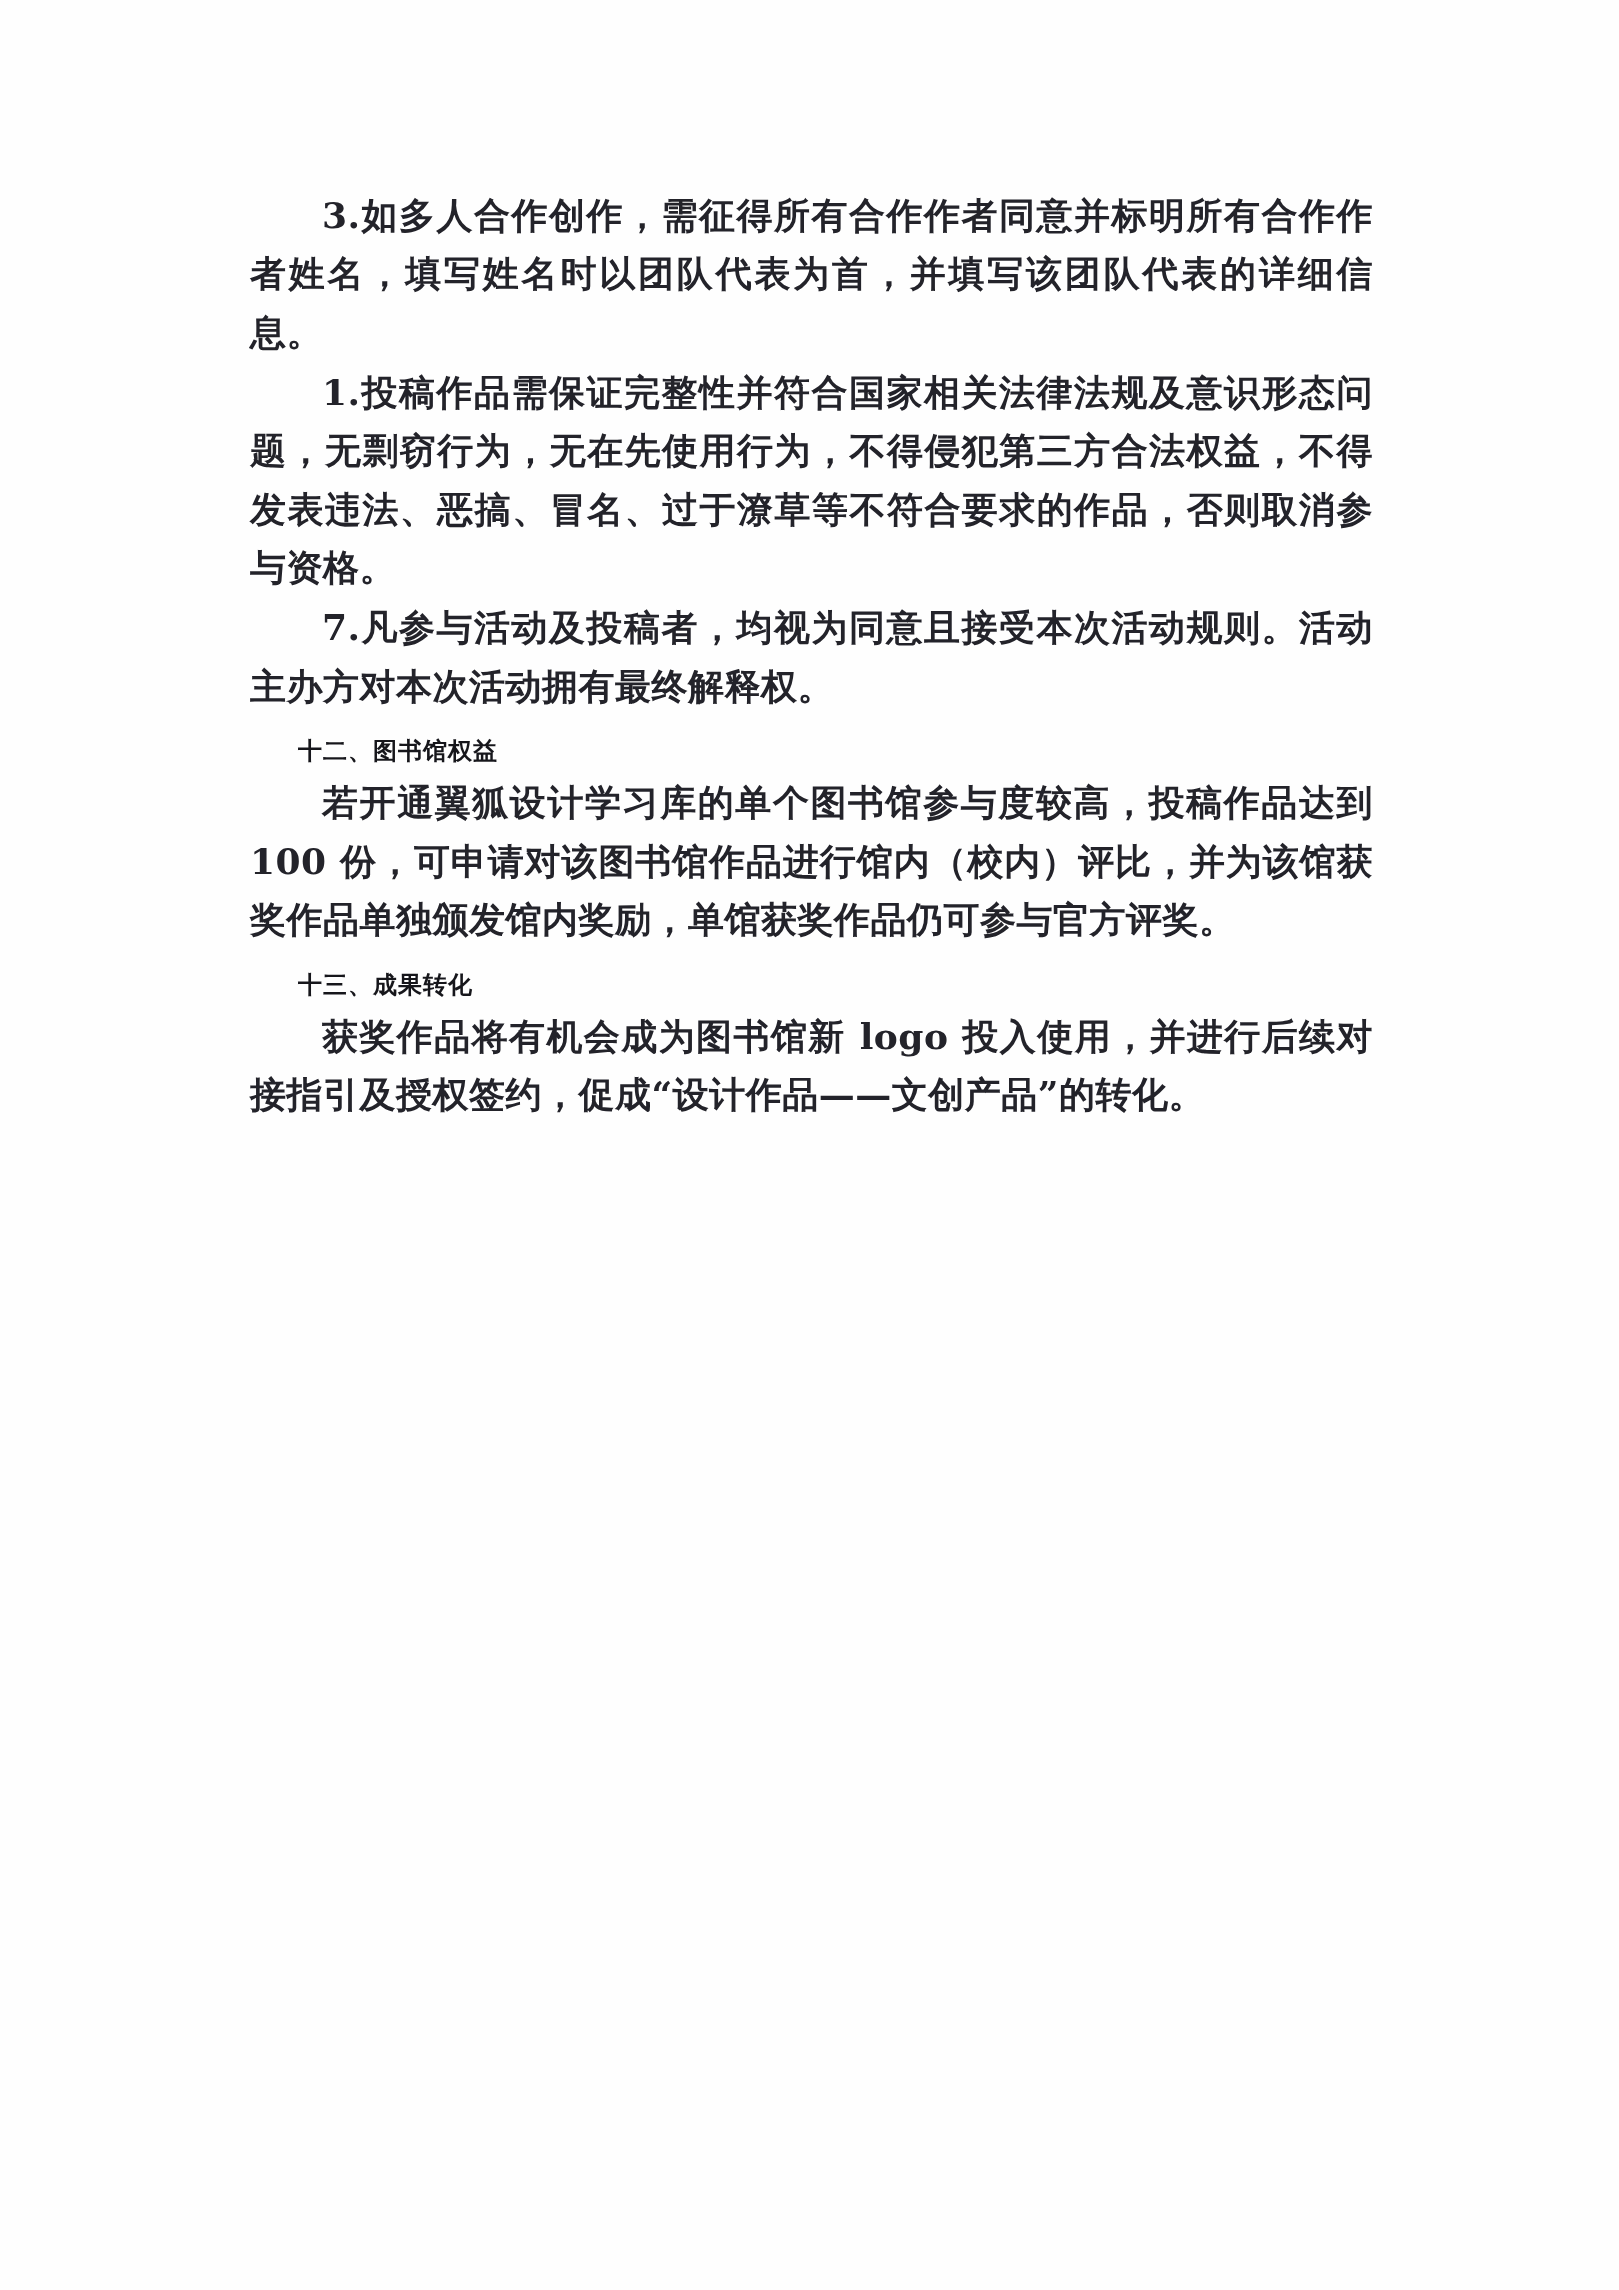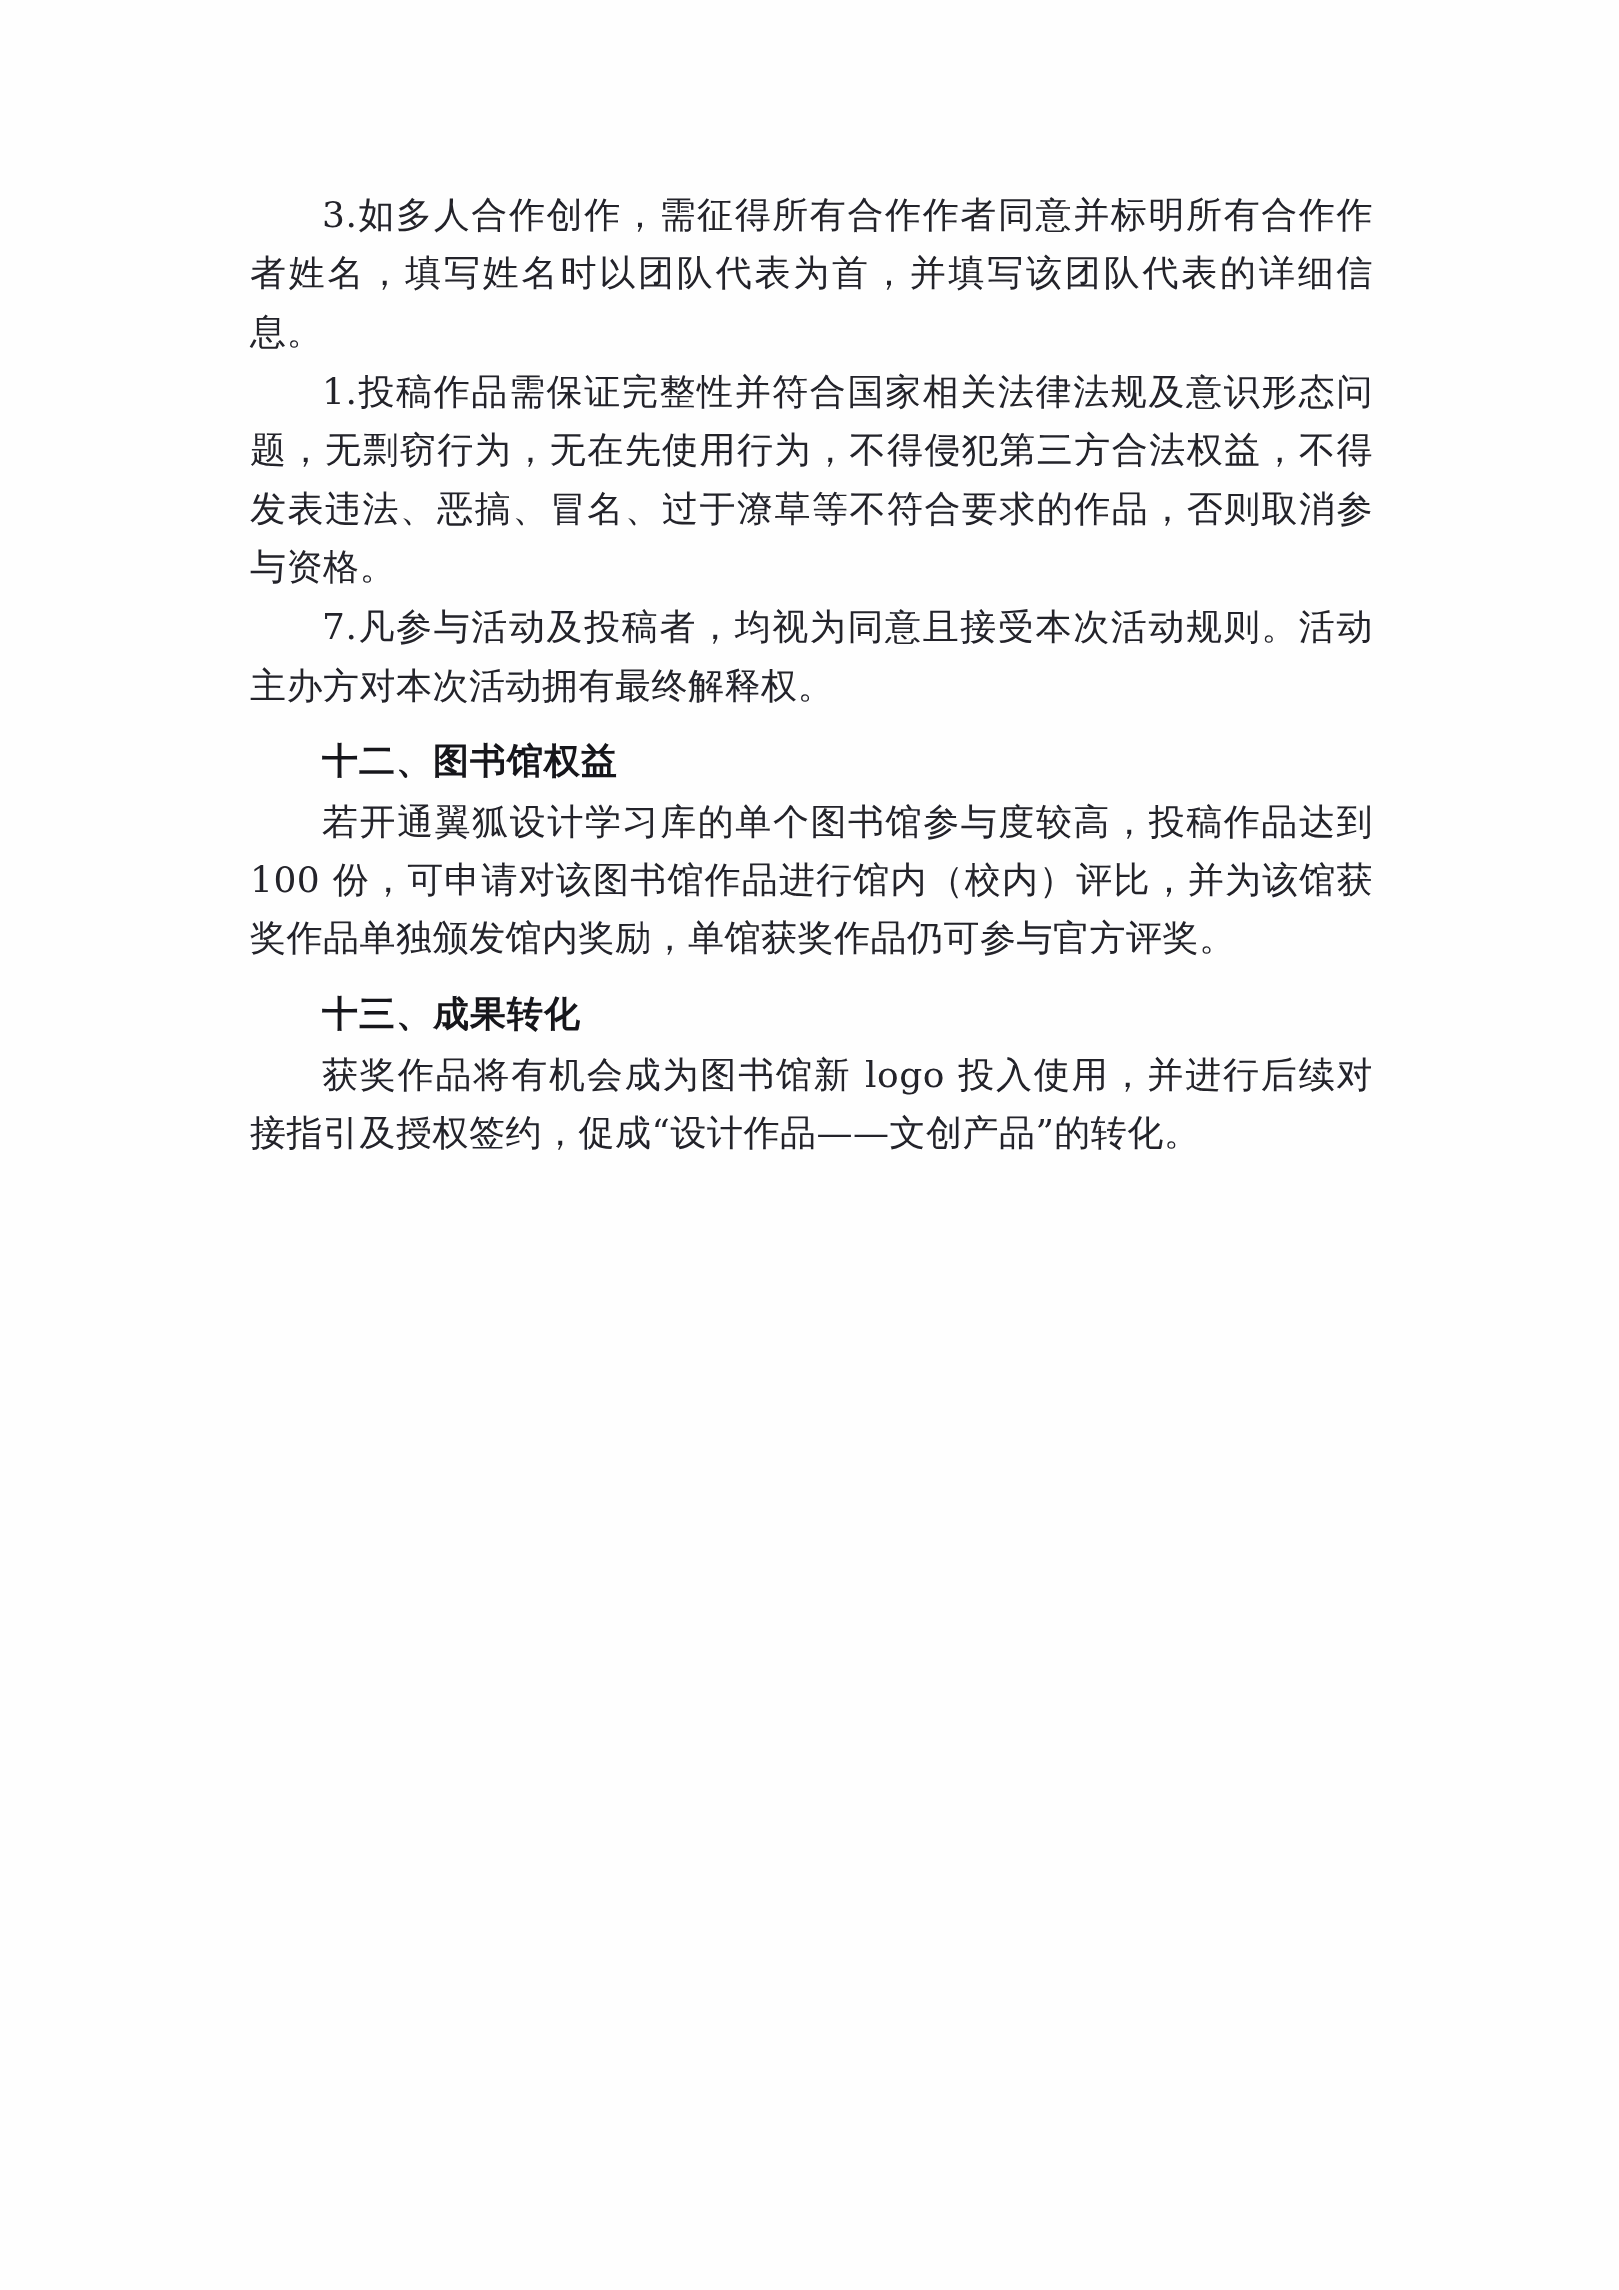--- a/index.html
+++ b/index.html
@@ -27,26 +27,26 @@
   }
   p.body-para {
     margin: 0 4px 2px 0;
     text-indent: 2em;
     font-size: 36px;
     line-height: 1.62;
     letter-spacing: 0.5px;
     text-align: justify;
     text-justify: inter-ideograph;
     color: #23232a;
-    font-weight: 400;
+    font-weight: 700;
   }
   h2.section-head {
     margin: 17.6px 0 2px 0;
     text-indent: 2em;
-    font-size: 36px;
+    font-size: 24px;
     line-height: 1.62;
     letter-spacing: 1px;
     font-weight: 700;
     font-family: "DejaVu Sans", "Liberation Sans", sans-serif;
     color: #16161b;
   }
 </style>
 </head>
 <body>
 

